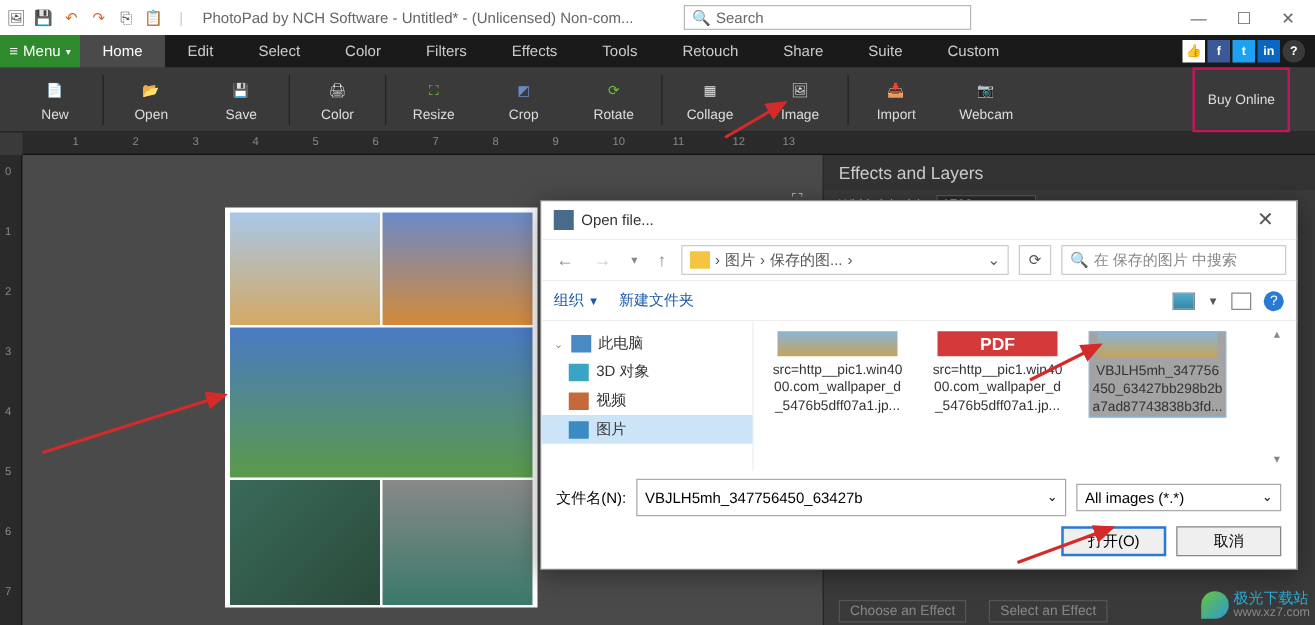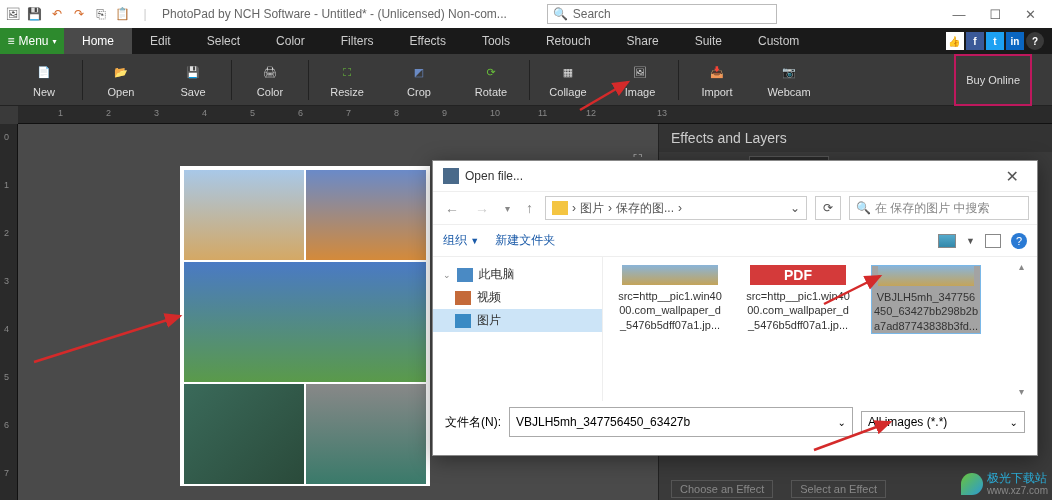--- a/index.html
+++ b/index.html
@@ -203,21 +203,21 @@
   <span style="left:136px">3</span>
   <span style="left:184px">4</span>
   <span style="left:232px">5</span>
   <span style="left:280px">6</span>
   <span style="left:328px">7</span>
   <span style="left:376px">8</span>
   <span style="left:424px">9</span>
   <span style="left:472px">10</span>
   <span style="left:520px">11</span>
   <span style="left:568px">12</span>
-  <span style="left:639px">13</span>
+  <span style="left:608px">13</span>
 </div>
 
 <div class="workarea">
   <div class="ruler-v">
     <span style="top:8px">0</span>
     <span style="top:56px">1</span>
     <span style="top:104px">2</span>
     <span style="top:152px">3</span>
     <span style="top:200px">4</span>
     <span style="top:248px">5</span>
@@ -289,20 +289,24 @@
     </div>
   </div>
   <div class="dlg-body">
     <div class="dlg-side">
       <div class="side-item" style="padding-left:10px">
           <span style="font-size:9px;color:#888">⌄</span>
           <div class="sic" style="background:#4a8ac4"></div>
           <span>此电脑</span>
         </div>
       <div class="side-item">
+          <div class="sic" style="background:#3aa4c4"></div>
+          <span>3D 对象</span>
+        </div>
+      <div class="side-item">
           <div class="sic" style="background:#c46a3a"></div>
           <span>视频</span>
         </div>
       <div class="side-item sel">
           <div class="sic" style="background:#3a8ac4"></div>
           <span>图片</span>
         </div>
     </div>
     <div class="dlg-files">
       <div class="file-item">
@@ -327,20 +331,24 @@
     <div class="row1">
       <span>文件名(N):</span>
       <div class="fn-input">
           <span>VBJLH5mh_347756450_63427b</span>
           <span style="font-size:10px">⌄</span>
         </div>
       <div class="filter">
           <span>All images (*.*)</span>
           <span style="font-size:10px">⌄</span>
         </div>
+    </div>
+    <div class="row2">
+      <button class="primary">打开(O)</button>
+      <button>取消</button>
     </div>
   </div>
 </div>
 
 <div class="arrow-annot" style="left:576px;top:78px">
   <svg width="60" height="36">
       <defs>
         <marker id="ah1" markerWidth="8" markerHeight="8" refX="6" refY="3" orient="auto">
           <path d="M0,0 L7,3 L0,6 Z" fill="#d42a2a"></path>
         </marker>

